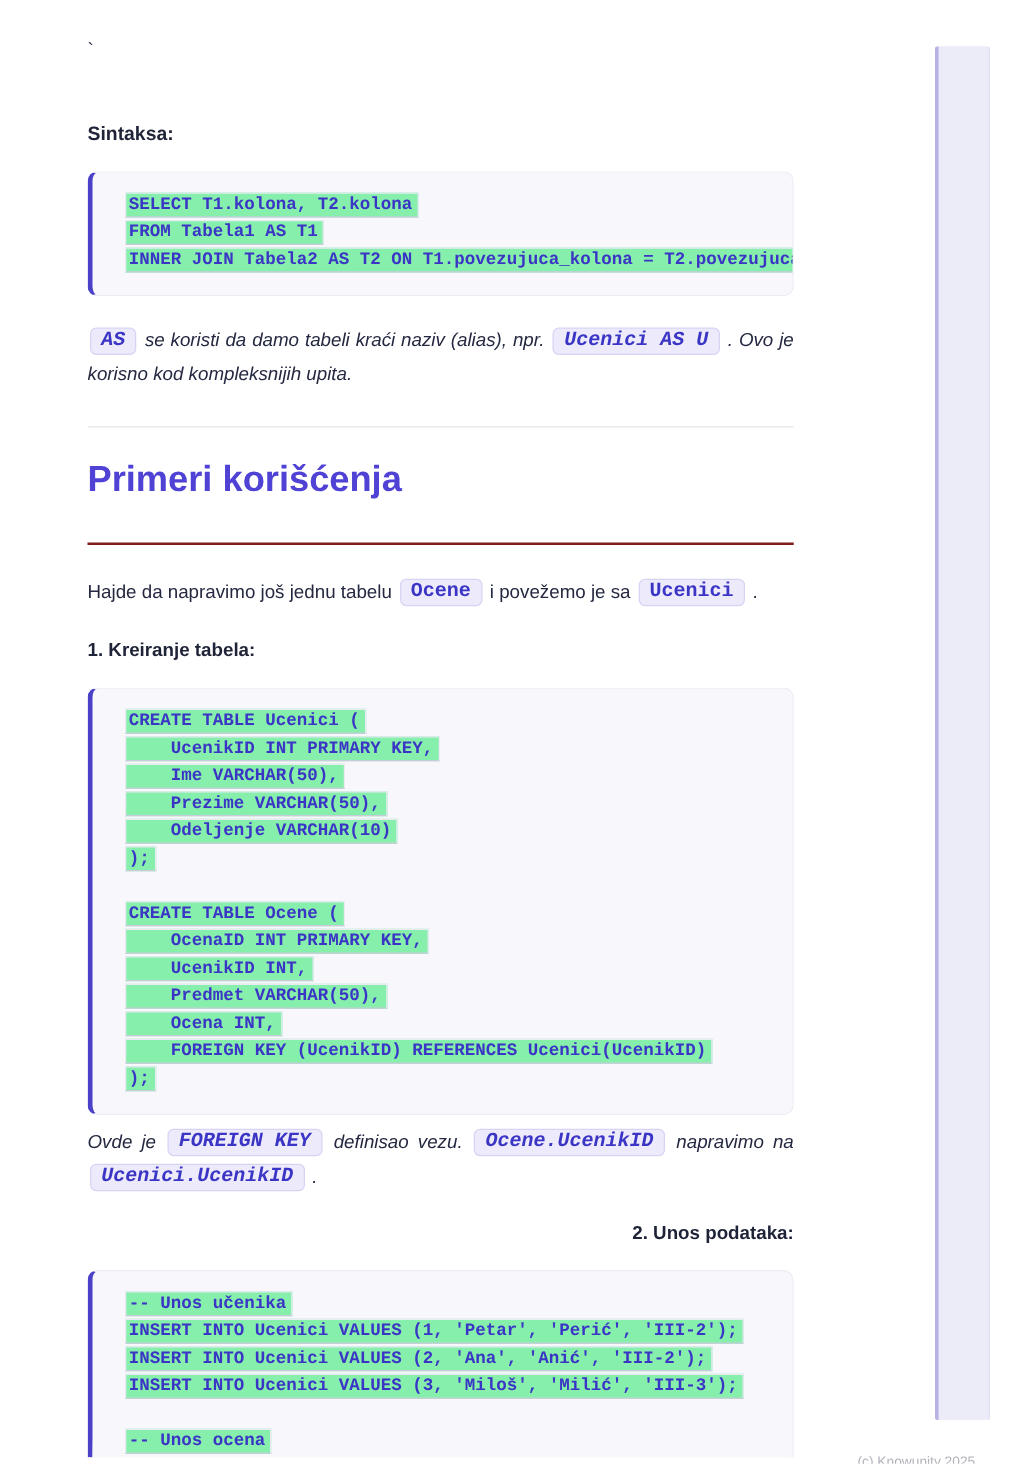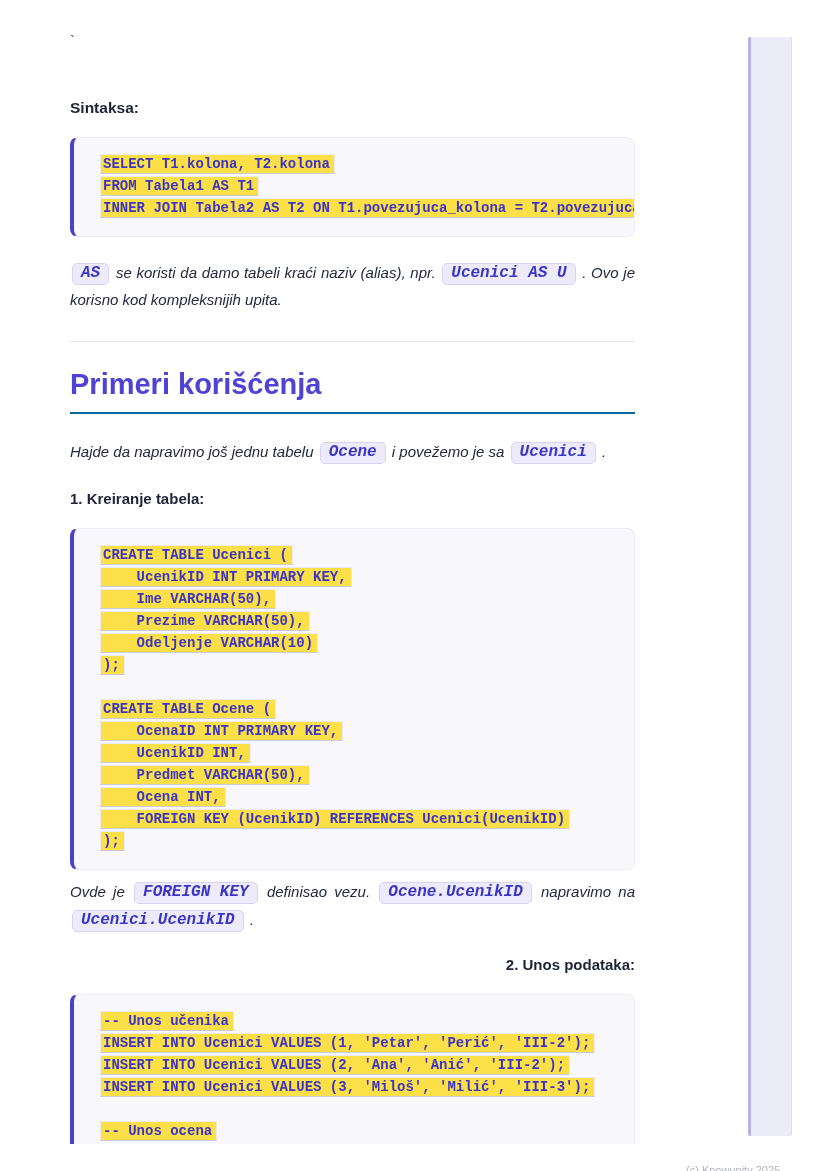--- a/index.html
+++ b/index.html
@@ -28,44 +28,44 @@
     white-space:pre;
     box-sizing:border-box;
   }
   .codeblock.clipped{
     height:150px;padding-bottom:0;
     border-bottom-left-radius:0;border-bottom-right-radius:0;border-bottom:none;
   }
   .code-row{height:22px;line-height:20px;}
   .code-line{
     display:inline-block;height:20px;line-height:19px;padding:0 4px 0 2px;
-    background:#fde047;
+    background:#86efac;
     border:1px solid #e9eaf3;border-bottom-color:#c9cbdb;
     box-sizing:border-box;
   }
 
   p.body{margin:0;font-size:15px;line-height:27px;}
   p.p1{margin-top:22px;font-style:italic;text-align:justify;}
-  p.p2{margin-top:24px;line-height:28px;font-style:italic;}
+  p.p2{margin-top:24px;line-height:28px;}
   p.p3{margin-top:8px;font-style:italic;text-align:justify;line-height:28px;}
 
   .chip{
     display:inline-block;
     font-family:"Liberation Mono",monospace;font-weight:700;font-size:16px;
     font-style:inherit;
     color:#3b35c5;background:#edebfb;border:1px solid #d7d3f3;border-radius:5px;
     padding:2px 8px 3px;margin:0 2px;line-height:15px;
     position:relative;top:-1px;
   }
 
   hr.rule{margin:28px 0 0 0;border:none;border-top:1px solid #e4e6eb;height:0;}
 
   h1.big{
     margin:24px 0 0 0;font-size:29px;line-height:36px;font-weight:bold;color:#4f42d4;
-    border-bottom:2px solid #0369a1;padding-bottom:10px;
+    border-bottom:2px solid #7f1d1d;padding-bottom:32px;
   }
 
   .margin-bar{
     position:absolute;left:748px;top:37px;width:44px;height:1099px;
     background:#ecebf8;border-left:3px solid #b7b1e4;border-right:1px solid #e0def2;
     border-radius:2px;box-sizing:border-box;z-index:1;
   }
   .watermark{
     position:absolute;left:686px;top:1164px;z-index:2;
     font-size:11px;line-height:13px;color:#b2b2bb;white-space:nowrap;

